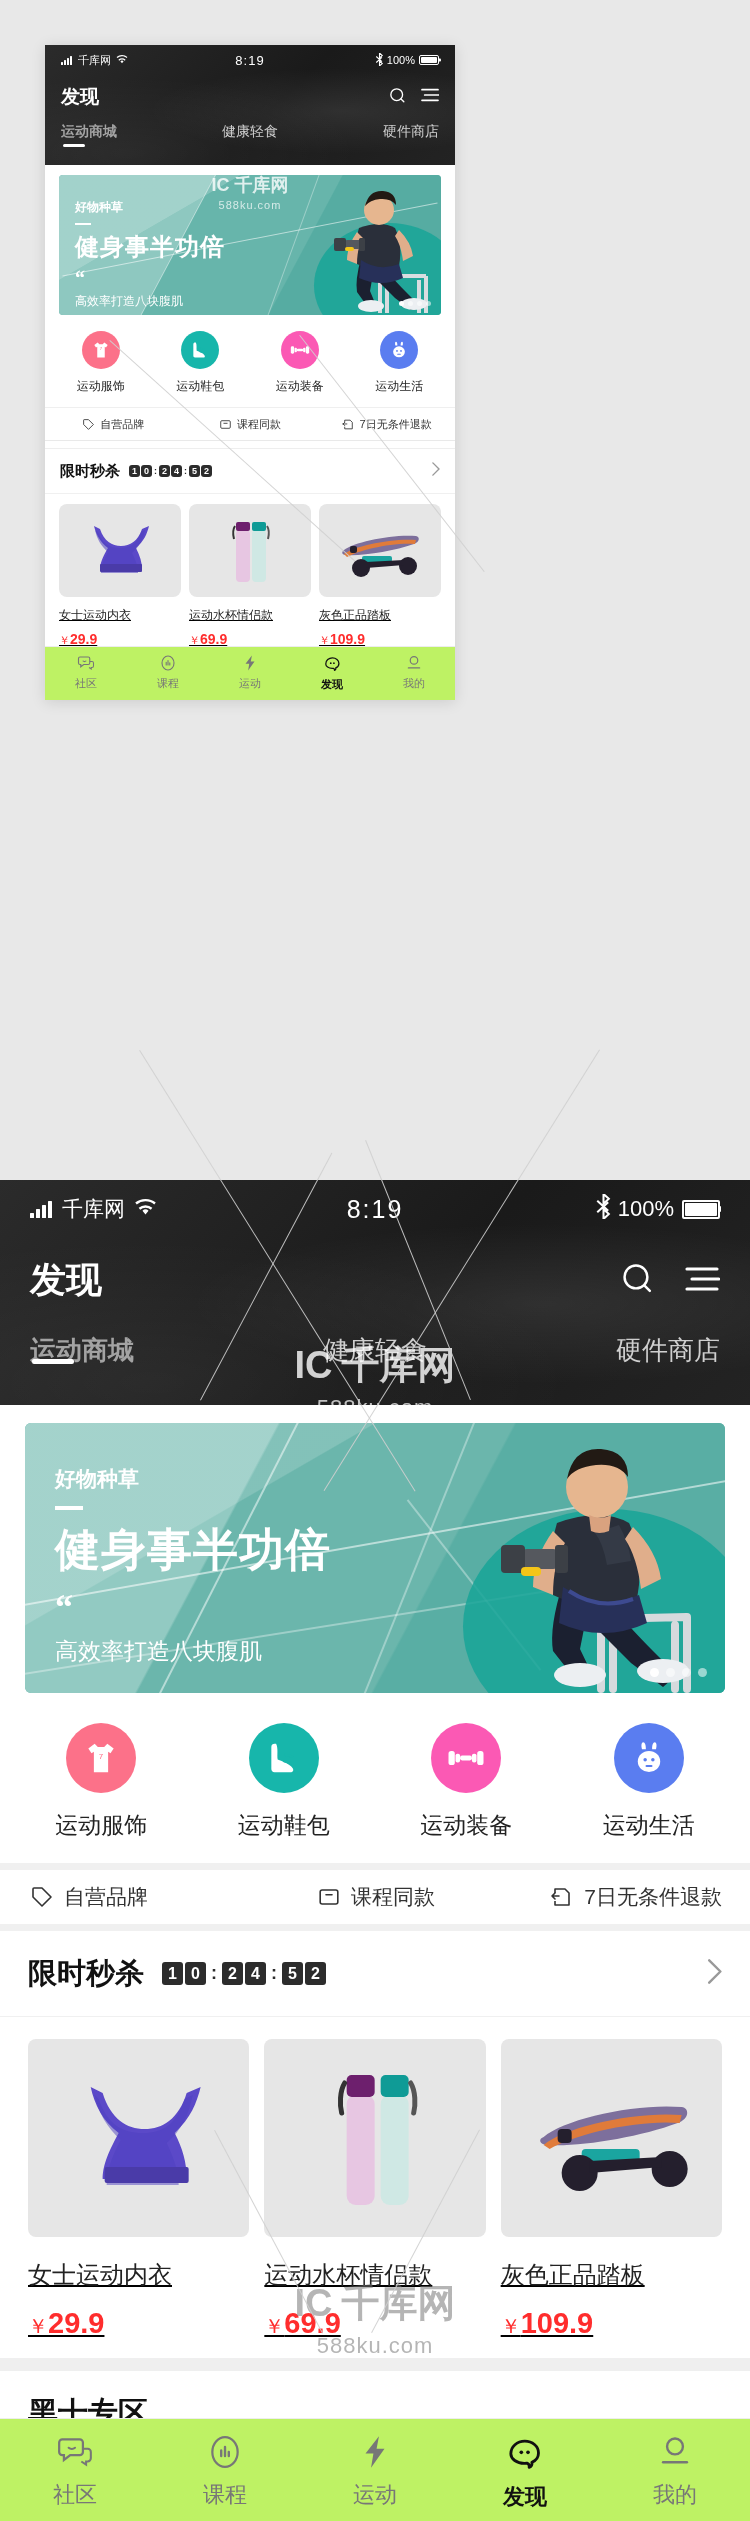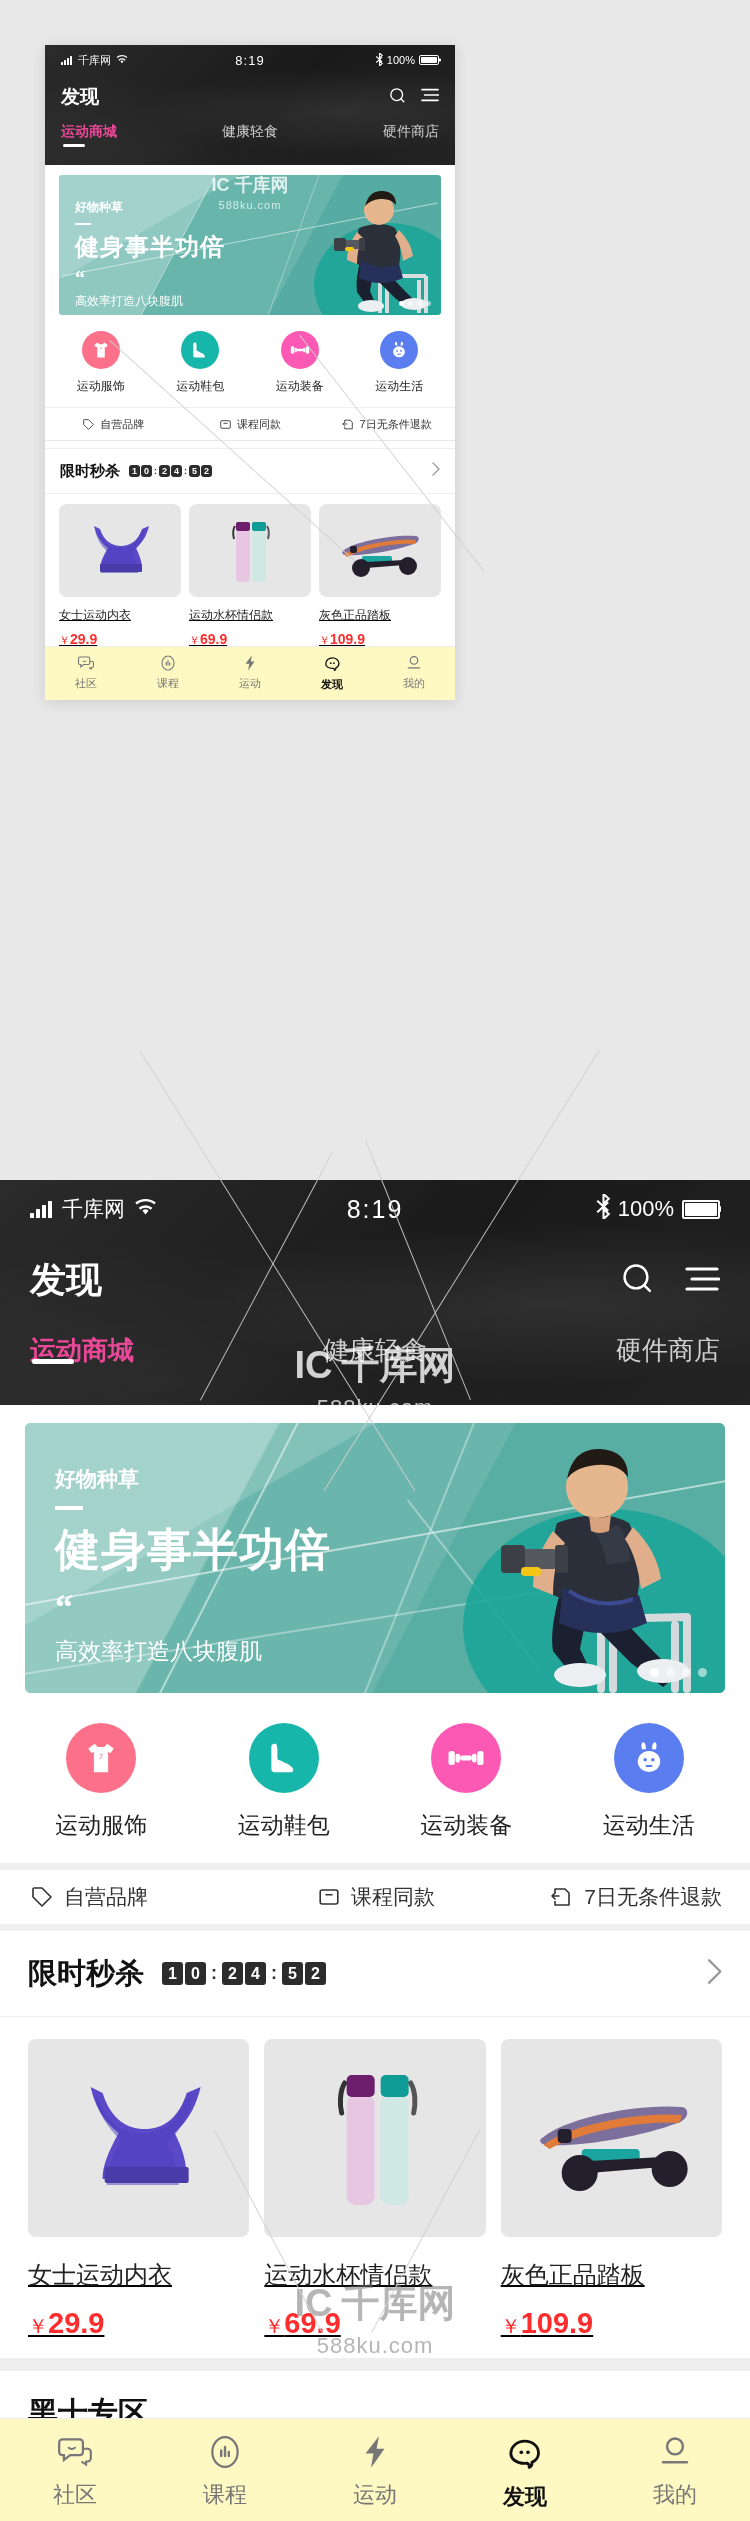--- a/index.html
+++ b/index.html
@@ -36,21 +36,21 @@
     background:
       radial-gradient(ellipse at 72% 55%, rgba(255,255,255,.085) 0%, rgba(255,255,255,0) 46%),
       radial-gradient(ellipse at 20% 90%, rgba(255,255,255,.05) 0%, rgba(255,255,255,0) 50%),
       linear-gradient(135deg,#2b2b2b 0%, #1a1a1a 55%, #232323 100%);
   }
   .header > * { position: relative; z-index:2; }
   .title-row { display:flex; align-items:center; justify-content:space-between; }
   .hdr-icons { display:flex; align-items:center; }
   .tabs { display:flex; align-items:flex-start; }
   .tab { position:relative; color:#cfcfcf; white-space:nowrap; }
-  .tab.active { color:#ec4899; font-weight:bold; }
+  .tab.active { color:#a3a3a3; font-weight:bold; }
   .tab.active .underline { position:absolute; background:#fff; border-radius:2px; left:2px; }
 
   
   .banner { position:relative; overflow:hidden; background:#64b5ac; }
   .banner .facets { position:absolute; inset:0; }
   .banner .f { position:absolute; }
   .banner .blob { position:absolute; border-radius:50%; background:#17a498; opacity:.85; }
   .banner .copy { position:absolute; color:#fff; z-index:5; }
   .banner .kicker { font-weight:bold; }
   .banner .rule { background:#fff; }
@@ -87,21 +87,21 @@
   .prod { flex:1;text-decoration:underline; }
   .prod .thumb { background:#e6e6e6; border-radius:8px; position:relative; overflow:hidden; }
   .prod .pname { color:#222; white-space:nowrap; }
   .prod .price { color:#ff2d2d; font-weight:bold; white-space:nowrap;}
   .prod .price .y { font-weight:normal; }
 
   
   .peek { background:#fff; border-top:9px solid #efefef; color:#111; font-weight:bold; overflow:hidden;}
 
   
-  .tabbar { position:absolute; left:0; bottom:0; width:100%; background:#fef9c3; display:flex; border-top:1px solid #ededed;}
+  .tabbar { position:absolute; left:0; bottom:0; width:100%; background:#bef264; display:flex; border-top:1px solid #ededed;}
   .tb { flex:1; display:flex; flex-direction:column; align-items:center; color:#777; }
   .tb.active { color:#111; font-weight:bold; }
 
   
   .wm { position:absolute; z-index:40; display:flex; flex-direction:column; align-items:center;
         color:rgba(255,255,255,.80); pointer-events:none; font-family:"Liberation Sans", sans-serif;}
   .wm .row1{display:flex;align-items:center;font-weight:bold;}
   .wm .row2{color:rgba(255,255,255,.72); letter-spacing:1px;}
   .wm-dark .row1, .wm-dark .row2 { color:rgba(120,120,120,.55); }
 

